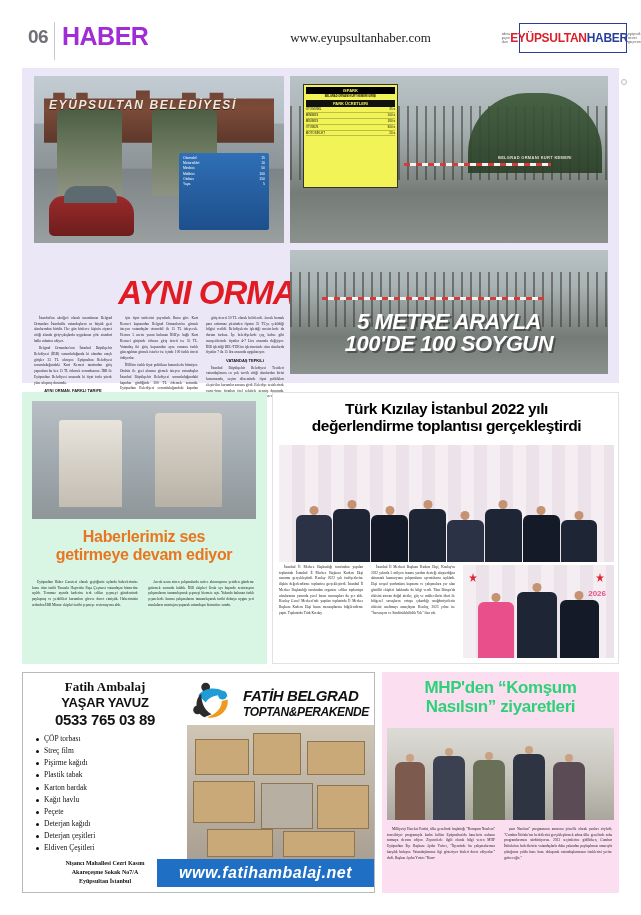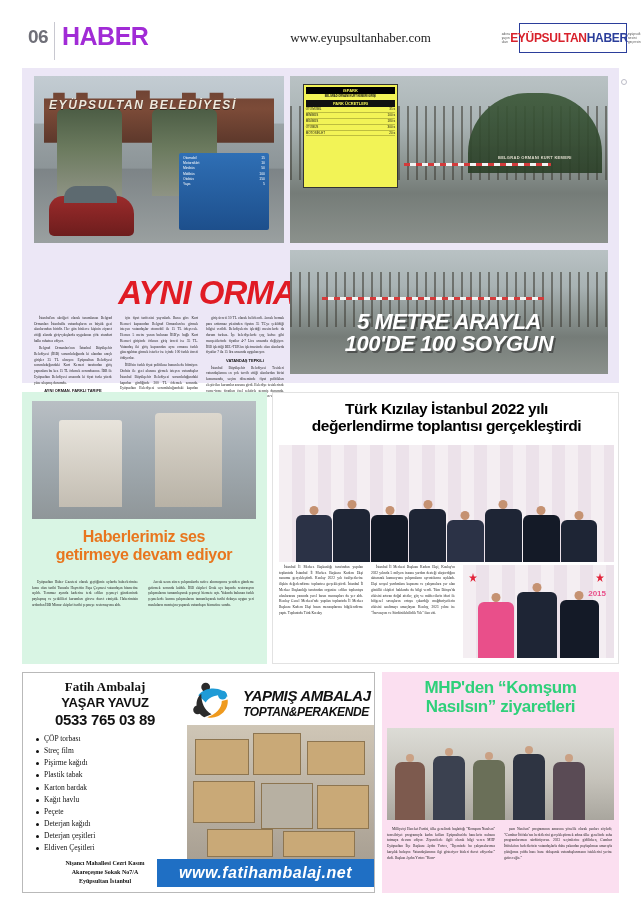--- a/index.html
+++ b/index.html
@@ -264,21 +264,21 @@
         <div class="fig tall"></div>
         <div class="fig f3 mid"></div>
         <div class="fig low"></div>
       </div>
     </div>
 
     <div class="kz-photo" style="position:absolute;left:190px;top:172px;width:151px;height:93px;">
       <div class="wall"></div>
       <div class="logo-r" style="left:6px;top:8px;"></div>
       <div class="logo-r" style="right:10px;top:8px;"></div>
-      <div style="position:absolute;right:8px;top:24px;font-family:'Liberation Sans',sans-serif;font-weight:bold;font-size:8px;color:#e94f8a;">2015</div>
+      <div style="position:absolute;right:8px;top:24px;font-family:'Liberation Sans',sans-serif;font-weight:bold;font-size:8px;color:#e94f8a;">2026</div>
       <div class="kz-figs" style="height:74%;gap:3px;">
         <div class="fig pink-vest" style="width:24%;height:82%;"></div>
         <div class="fig" style="width:26%;height:96%;"></div>
         <div class="fig f3" style="width:26%;height:84%;"></div>
       </div>
     </div>
 
     <div style="position:absolute;left:6px;top:172px;width:178px;">
       <div class="body-txt" style="float:left;width:84px;">
         <p>İstanbul İl Merkez Başkanlığı tarafından yapılan toplantıda İstanbul İl Merkez Başkanı Kadem Ekşi sunumu gerçekleştirdi. Kızılay 2022 yılı faaliyetlerine ilişkin değerlendirme toplantısı gerçekleştirdi. İstanbul İl Merkez Başkanlığı tarafından organize edilen toplantıya uluslararası yanında yerel basın mensupları da yer aldı. Kızılay Genel Merkezi'nde yapılan toplantıda İl Merkez Başkanı Kadem Ekşi basın mensuplarına bilgilendirme yaptı. Toplantıda Türk Kızılay</p>
@@ -327,21 +327,21 @@
 
     <div style="position:absolute;left:166px;top:4px;width:185px;height:48px;background:#fff;">
       <svg viewBox="0 0 60 56" style="position:absolute;left:2px;top:2px;width:44px;height:44px;">
         <circle cx="20" cy="9" r="6" fill="#2b2b2b"></circle>
         <circle cx="43" cy="20" r="6" fill="#1f9bd6"></circle>
         <circle cx="9" cy="40" r="6" fill="#2b2b2b"></circle>
         <path d="M10 20 C22 6 46 10 50 22 C40 18 26 20 20 30 Z" fill="#1f9bd6"></path>
         <path d="M50 26 C52 42 36 54 22 50 C34 46 42 38 42 28 Z" fill="#ef9a1e"></path>
         <path d="M18 50 C6 44 4 26 14 18 C14 30 18 40 28 46 Z" fill="#2b2b2b"></path>
       </svg>
-      <div class="adlogo-text" style="position:absolute;left:54px;top:10px;font-size:15px;letter-spacing:-.4px;">YAPMIŞ AMBALAJ</div>
+      <div class="adlogo-text" style="position:absolute;left:54px;top:10px;font-size:15px;letter-spacing:-.4px;">FATİH BELGRAD</div>
       <div class="adlogo-text" style="position:absolute;left:54px;top:28px;font-size:12px;letter-spacing:-.4px;">TOPTAN&amp;PERAKENDE</div>
     </div>
 
     <div class="ad-photo" style="left:164px;top:52px;width:187px;height:134px;">
       <div class="box" style="left:8px;top:14px;width:52px;height:34px;"></div>
       <div class="box" style="left:66px;top:8px;width:46px;height:40px;"></div>
       <div class="box" style="left:120px;top:16px;width:56px;height:32px;"></div>
       <div class="box" style="left:6px;top:56px;width:60px;height:40px;"></div>
       <div class="box" style="left:74px;top:58px;width:50px;height:44px;background:#b7b0a2;"></div>
       <div class="box" style="left:130px;top:60px;width:50px;height:42px;"></div>

